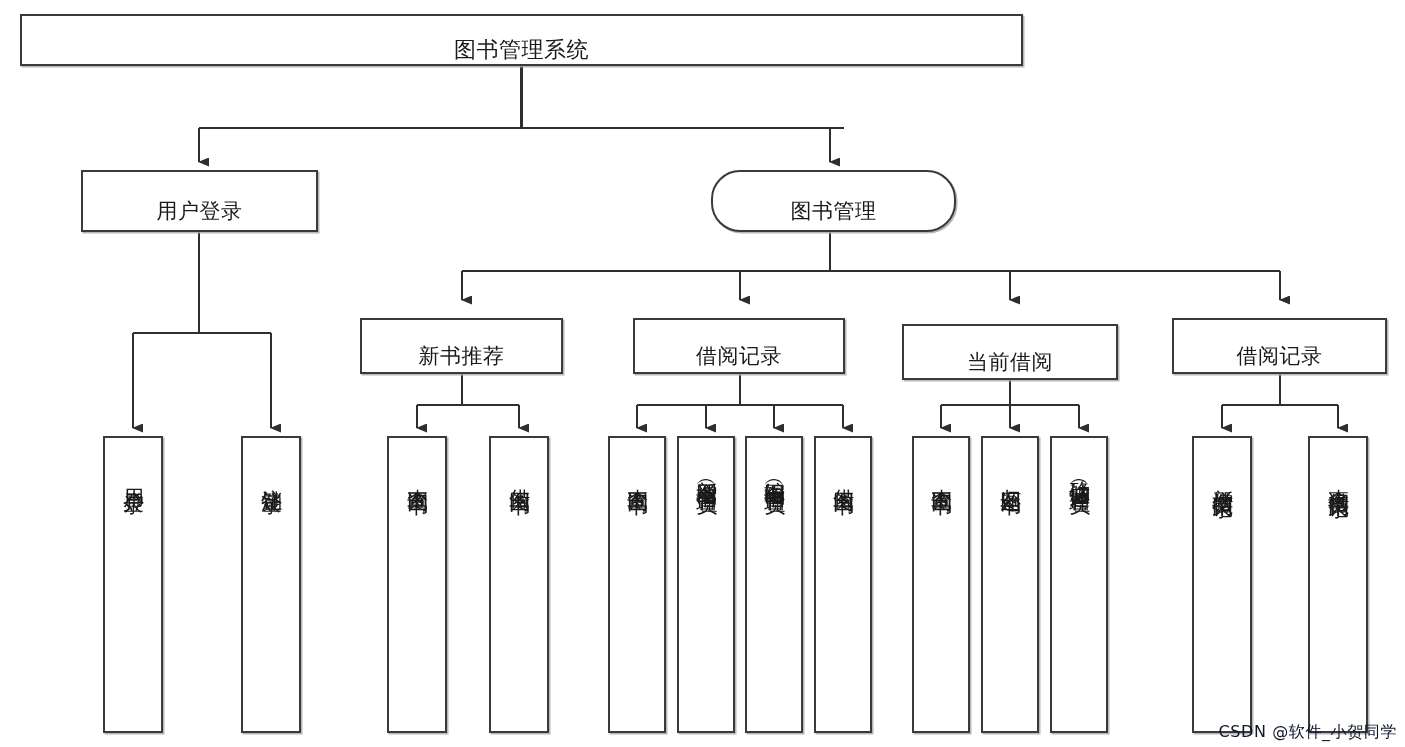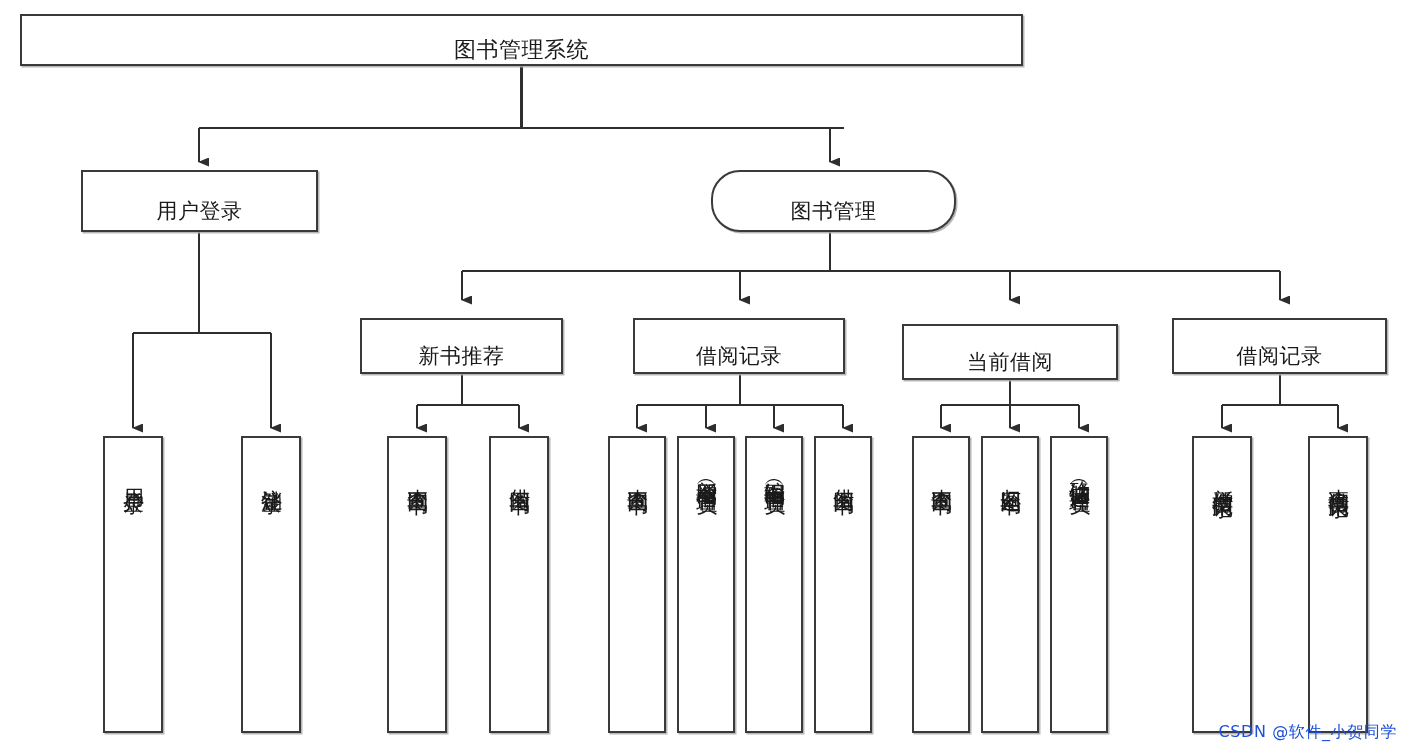--- a/index.html
+++ b/index.html
@@ -67,21 +67,21 @@
     white-space: nowrap;
   }
   .node.vertical.shift-up {
     padding-top: 6px;
   }
   .watermark {
     position: absolute;
     right: 8px;
     bottom: 4px;
     font-size: 16px;
-    color: #1d4ed8;
+    color: #0f172a;
     letter-spacing: 0.6px;
     user-select: none;
     white-space: nowrap;
   }
 </style>
 </head>
 <body>
 
 <div id="diagram-root">
 

